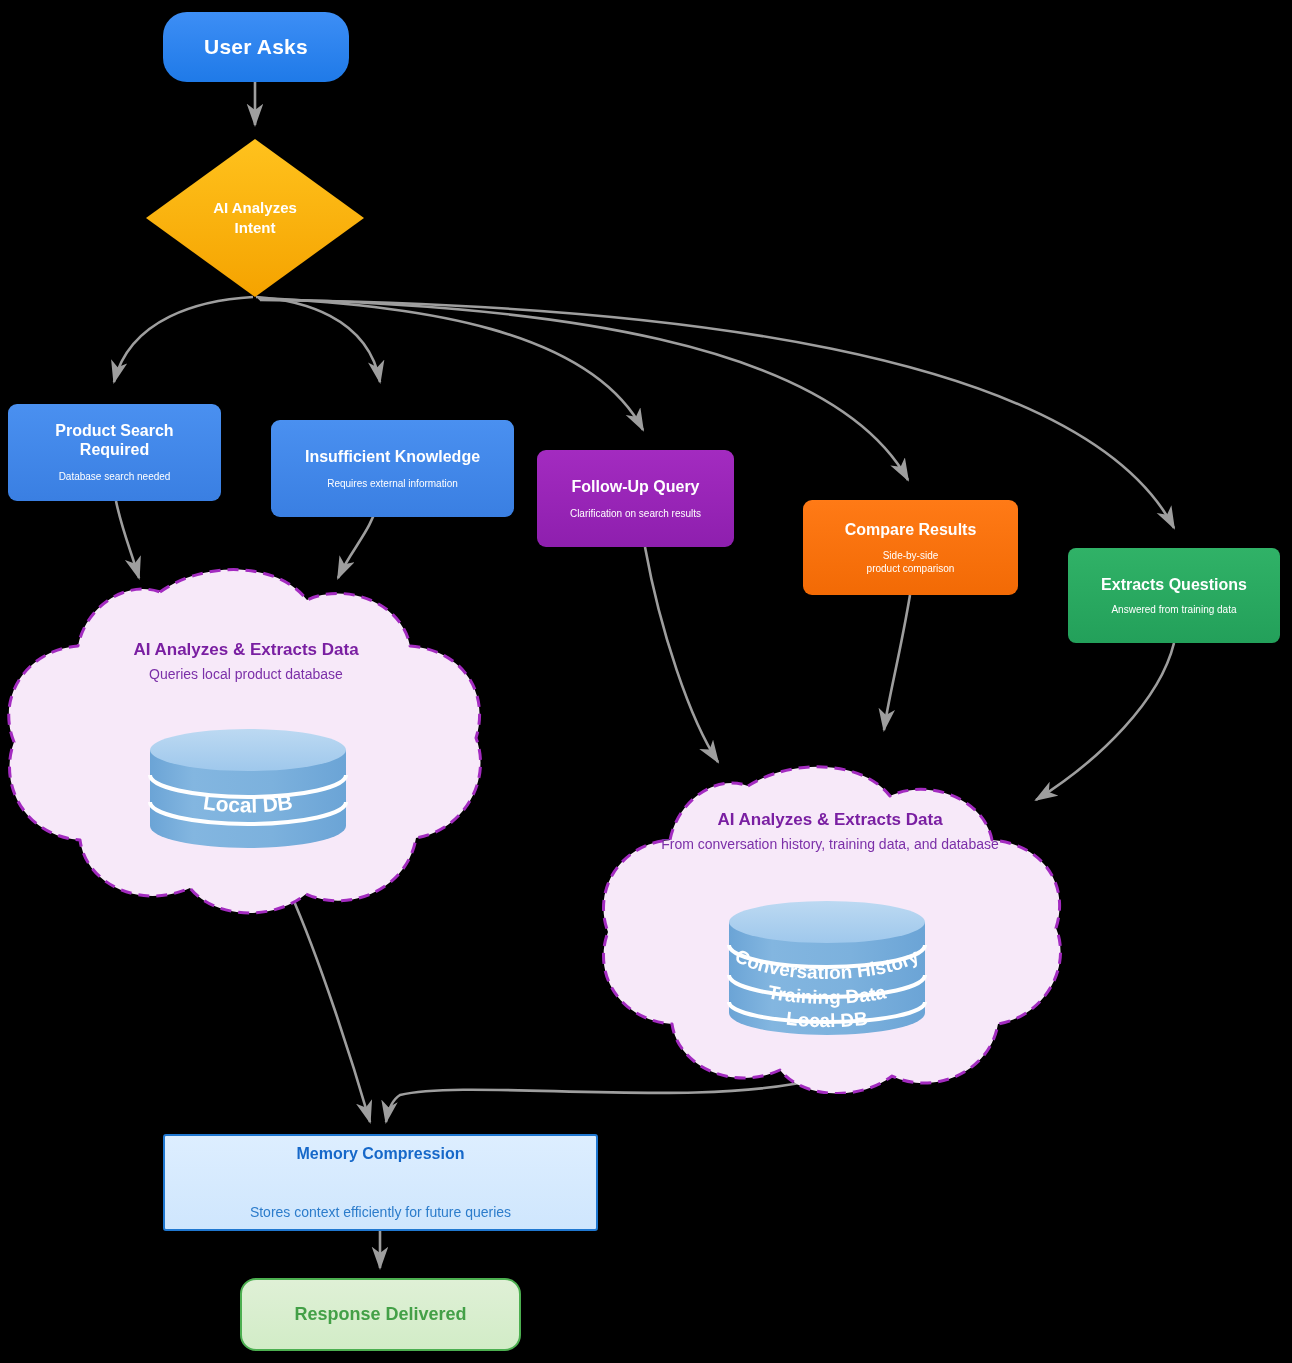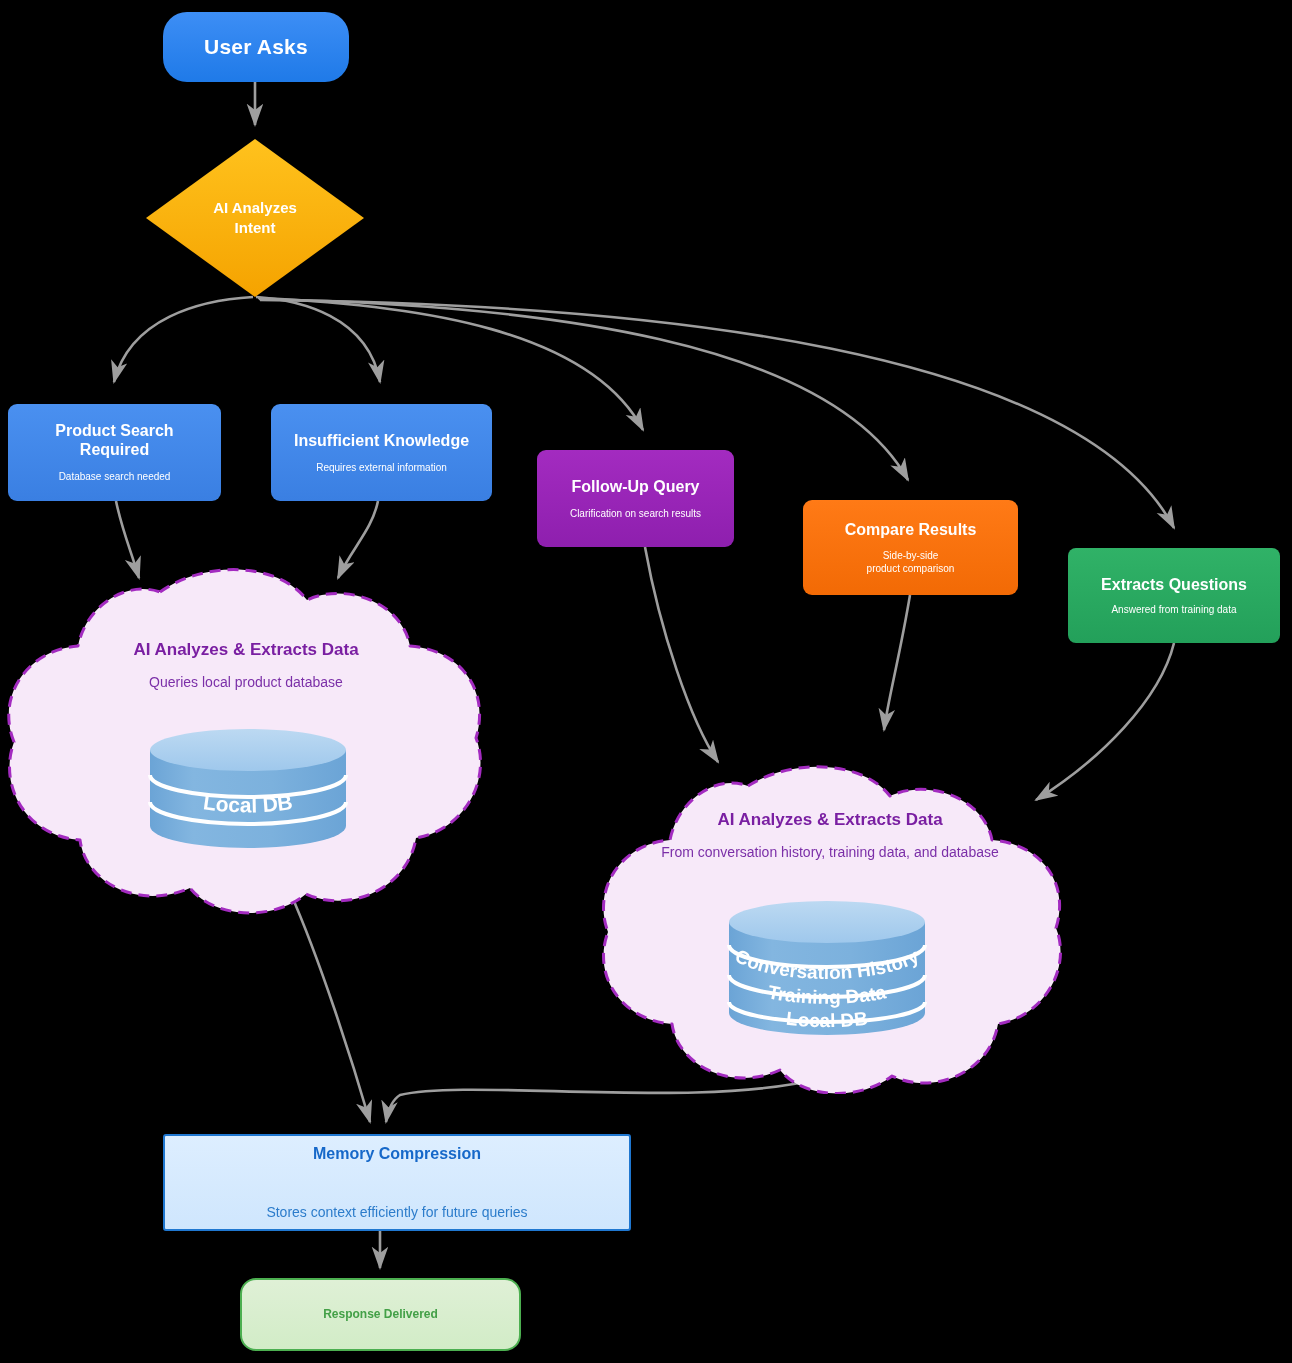--- a/index.html
+++ b/index.html
@@ -79,21 +79,21 @@
     padding: 8px 18px;
   }
   .branch .title { font-size: 16px; margin-bottom: 12px; }
   .branch .sub { font-size: 10px; font-weight: normal; }
 
   #node-product-search {
     left: 8px; top: 404px; width: 213px; height: 97px;
     background: linear-gradient(180deg, #4a90f0 0%, #3a7fe2 100%);
   }
   #node-insufficient-knowledge {
-    left: 271px; top: 404px; width: 221px; height: 97px;
+    left: 271px; top: 420px; width: 243px; height: 97px;
     background: linear-gradient(180deg, #4a90f0 0%, #3a7fe2 100%);
   }
   #node-follow-up {
     left: 537px; top: 450px; width: 197px; height: 97px;
     background: linear-gradient(180deg, #a32bc0 0%, #8e1fae 100%);
   }
   #node-compare-results {
     left: 803px; top: 500px; width: 215px; height: 95px;
     background: linear-gradient(180deg, #ff7a16 0%, #f26a05 100%);
   }
@@ -109,53 +109,53 @@
   
   .cloud-wrap { position: absolute; }
   .cloud-wrap svg { display: block; }
   .cloud-text {
     position: absolute;
     left: 0; right: 0;
     text-align: center;
     color: #7a1fa2;
   }
   .cloud-text .title { font-weight: bold; font-size: 17px; }
-  .cloud-text .sub { font-size: 14px; margin-top: 14px; color: #7b2fa8; }
+  .cloud-text .sub { font-size: 14px; margin-top: 6px; color: #7b2fa8; }
 
   #cloud-left { left: 0px; top: 558px; width: 492px; height: 366px; }
   #cloud-left .cloud-text { top: 82px; }
   #cloud-right { left: 584px; top: 758px; width: 492px; height: 336px; }
   #cloud-right .cloud-text { top: 52px; }
 
   
   .cylinder { position: absolute; }
   #cyl-left { left: 148px; top: 728px; width: 200px; height: 120px; }
   #cyl-right { left: 727px; top: 900px; width: 200px; height: 135px; }
 
   
   #node-memory-compression {
-    left: 163px; top: 1134px; width: 468px; height: 97px;
+    left: 163px; top: 1134px; width: 435px; height: 97px;
     background: linear-gradient(180deg, #ddeeff 0%, #cfe6fd 100%);
     border: 2px solid #1f77d0;
     border-radius: 3px;
     color: #1f6fc4;
     gap: 28px;
   }
   #node-memory-compression .title { font-size: 16px; color: #1668c9; margin-bottom: 13px; }
   #node-memory-compression .sub { font-size: 14px; color: #2c7ccb; }
 
   
   #node-response-delivered {
     left: 240px; top: 1278px; width: 281px; height: 73px;
     background: linear-gradient(180deg, #dff0d6 0%, #d2ecc7 100%);
     border: 2px solid #4caf50;
     border-radius: 16px;
     color: #3f9c44;
   }
-  #node-response-delivered .title { font-size: 12px; color: #43a047; }
+  #node-response-delivered .title { font-size: 18px; color: #43a047; }
 </style>
 </head>
 <body>
 
 <div id="canvas">
 
   <svg class="edges" viewBox="0 0 1292 1363" width="1292" height="1363" xmlns="http://www.w3.org/2000/svg">
     <defs>
       <marker id="arrowhead" markerWidth="10" markerHeight="10" refX="8.2" refY="3.2" orient="auto" markerUnits="strokeWidth">
         <path d="M0,0 L9,3.2 L0,6.4 L2.4,3.2 Z" fill="#9e9e9e"></path>

